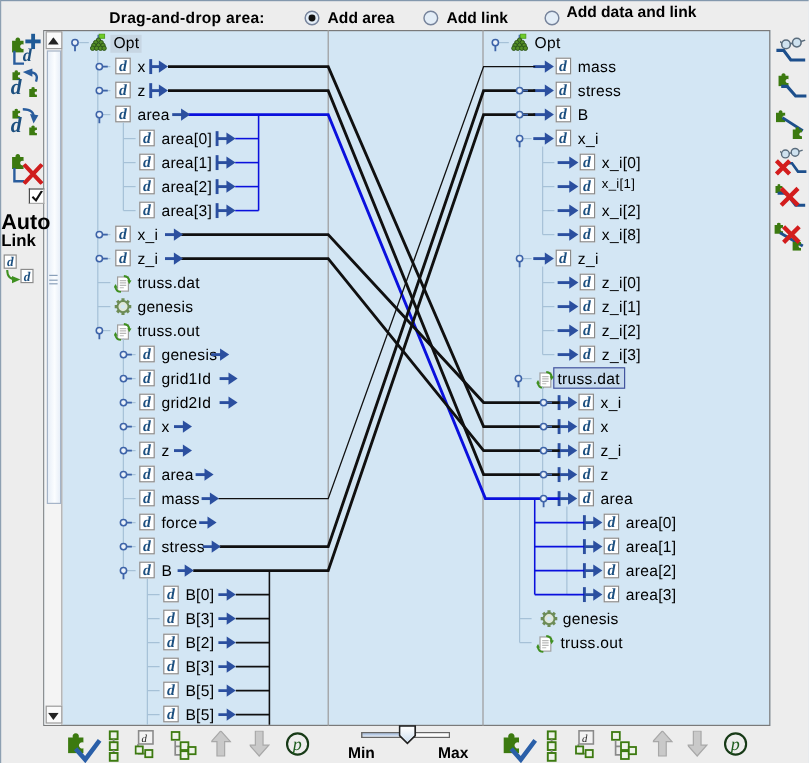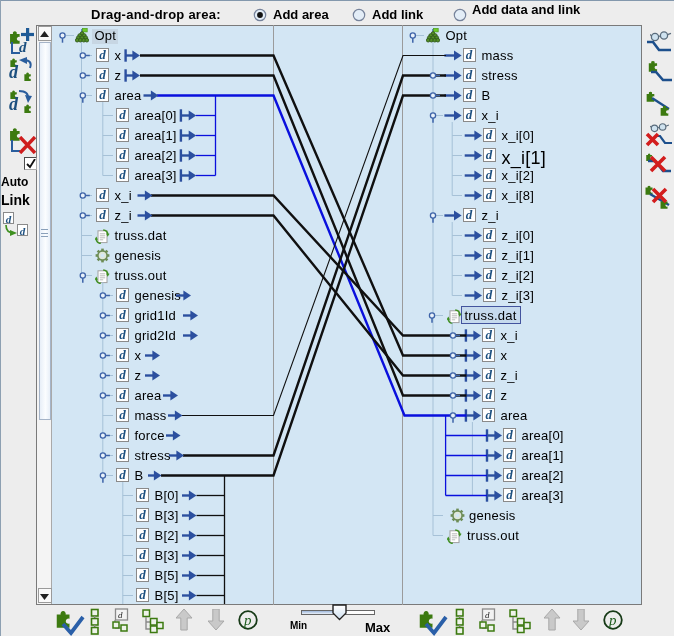--- a/index.html
+++ b/index.html
@@ -89,21 +89,21 @@
 <svg style="position:absolute;left:10px;top:140px" width="12" height="13" viewBox="0 0 12 13">
     <path d="M2 0 v11 h8" stroke="#2a5d9d" stroke-width="2" fill="none"></path>
   </svg>
 <svg style="position:absolute;left:19px;top:136px" width="17" height="18" viewBox="0 0 17 18">
     <path d="M1 1 L16 17 M16 1 L1 17" stroke="#cf1d1d" stroke-width="3.4"></path>
   </svg>
 <div style="position:absolute;left:24px;top:157px;width:13px;height:13px;background:#fff;border-top:1px solid #4c4c4c;border-left:1px solid #4c4c4c;border-right:1px solid #aaa;border-bottom:1px solid #aaa;box-sizing:border-box"></div>
 <svg style="position:absolute;left:26px;top:159px" width="10" height="10" viewBox="0 0 10 10">
     <path d="M1 5 L4 8 L9 0" stroke="#111" stroke-width="1.8" fill="none"></path>
   </svg>
-<div style="position:absolute;left:1px;top:175px;font-size:12px;font-weight:bold;color:#000;white-space:nowrap;">Auto</div>
+<div style="position:absolute;left:1px;top:175px;font-size:18px;font-weight:bold;color:#000;white-space:nowrap;">Auto</div>
 <div style="position:absolute;left:1px;top:192px;font-size:14px;font-weight:bold;color:#000;white-space:nowrap;">Link</div>
 <div class="db" style="left:3px;top:212px;width:11px;height:12px;font-size:11px">d</div>
 <div class="db" style="left:17px;top:224px;width:11px;height:12px;font-size:11px">d</div>
 <svg style="position:absolute;left:4px;top:225px" width="14" height="12" viewBox="0 0 14 12">
     <path d="M2 0 q0 8 8 8" stroke="#3f9020" stroke-width="1.7" fill="none"></path>
     <polygon points="13,8 6,5 6,11" fill="#3f9020"></polygon>
   </svg>
 <svg style="position:absolute;left:650px;top:30px" width="22" height="12" viewBox="0 0 22 12">
     <g transform="scale(1.0)">
       <circle cx="5" cy="7" r="3.6" fill="#cfe2ef" stroke="#5a6c7c" stroke-width="1.3"></circle>
@@ -264,21 +264,21 @@
 <svg style="position:absolute;left:332px;top:604px" width="16" height="17" viewBox="0 0 16 17">
     <path d="M1 1 h13 v8 L7.5 15.5 L1 9 Z" fill="#eef4fb" stroke="#222" stroke-width="1.4"></path>
     <path d="M2 2 h11 v6.5 L7.5 14 L2 8.5 Z" fill="url(#gthumb)"></path>
     <defs>
       <linearGradient id="gthumb" x1="0" y1="0" x2="0" y2="1">
         <stop offset="0" stop-color="#ffffff"></stop>
         <stop offset="1" stop-color="#cfe0f0"></stop>
       </linearGradient>
     </defs>
   </svg>
-<div style="position:absolute;left:290px;top:620px;font-size:10px;font-weight:bold;color:#000;white-space:nowrap;">Min</div>
+<div style="position:absolute;left:290px;top:620px;font-size:13px;font-weight:bold;color:#000;white-space:nowrap;">Min</div>
 <div style="position:absolute;left:365px;top:620px;font-size:13px;font-weight:bold;color:#000;white-space:nowrap;">Max</div>
 <div style="position:absolute;left:92px;top:28.5px;width:26px;height:15px;background:#c7d6e3"></div>
 <svg style="position:absolute;left:75px;top:28.0px" width="14" height="15" viewBox="0 0 14 15">
     <line x1="7" y1="1" x2="7" y2="6" stroke="#4a6fae" stroke-width="1.6"></line>
     <rect x="7.6" y="0.3" width="4.6" height="3.6" fill="#6fcc2a" stroke="#4a9a1a" stroke-width="0.7"></rect>
     <circle cx="7" cy="5.5" r="1.85" fill="#538e26" stroke="#2d561b" stroke-width="0.8"></circle>
     <circle cx="4.7" cy="7.5" r="1.85" fill="#538e26" stroke="#2d561b" stroke-width="0.8"></circle>
     <circle cx="9.3" cy="7.5" r="1.85" fill="#538e26" stroke="#2d561b" stroke-width="0.8"></circle>
     <circle cx="3.2" cy="9.8" r="1.85" fill="#538e26" stroke="#2d561b" stroke-width="0.8"></circle>
     <circle cx="7" cy="9.8" r="1.85" fill="#538e26" stroke="#2d561b" stroke-width="0.8"></circle>
@@ -398,21 +398,21 @@
 <div style="position:absolute;left:481.5px;top:47.5px;font-size:13px;font-weight:normal;color:#000;white-space:nowrap;letter-spacing:0.25px">mass</div>
 <div class="db" style="left:462.5px;top:68.0px;">d</div>
 <div style="position:absolute;left:481.5px;top:67.5px;font-size:13px;font-weight:normal;color:#000;white-space:nowrap;letter-spacing:0.25px">stress</div>
 <div class="db" style="left:462.5px;top:88.0px;">d</div>
 <div style="position:absolute;left:481.5px;top:87.5px;font-size:13px;font-weight:normal;color:#000;white-space:nowrap;letter-spacing:0.25px">B</div>
 <div class="db" style="left:462.5px;top:108.0px;">d</div>
 <div style="position:absolute;left:481.5px;top:107.5px;font-size:13px;font-weight:normal;color:#000;white-space:nowrap;letter-spacing:0.25px">x_i</div>
 <div class="db" style="left:482.5px;top:128.0px;">d</div>
 <div style="position:absolute;left:501.5px;top:127.5px;font-size:13px;font-weight:normal;color:#000;white-space:nowrap;letter-spacing:0.25px">x_i[0]</div>
 <div class="db" style="left:482.5px;top:148.0px;">d</div>
-<div style="position:absolute;left:501.5px;top:147.5px;font-size:18px;font-weight:normal;color:#000;white-space:nowrap;letter-spacing:0.25px">x_i[1]</div>
+<div style="position:absolute;left:501.5px;top:147.5px;font-size:11px;font-weight:normal;color:#000;white-space:nowrap;letter-spacing:0.25px">x_i[1]</div>
 <div class="db" style="left:482.5px;top:168.0px;">d</div>
 <div style="position:absolute;left:501.5px;top:167.5px;font-size:13px;font-weight:normal;color:#000;white-space:nowrap;letter-spacing:0.25px">x_i[2]</div>
 <div class="db" style="left:482.5px;top:188.0px;">d</div>
 <div style="position:absolute;left:501.5px;top:187.5px;font-size:13px;font-weight:normal;color:#000;white-space:nowrap;letter-spacing:0.25px">x_i[8]</div>
 <div class="db" style="left:462.5px;top:208.0px;">d</div>
 <div style="position:absolute;left:481.5px;top:207.5px;font-size:13px;font-weight:normal;color:#000;white-space:nowrap;letter-spacing:0.25px">z_i</div>
 <div class="db" style="left:482.5px;top:228.0px;">d</div>
 <div style="position:absolute;left:501.5px;top:227.5px;font-size:13px;font-weight:normal;color:#000;white-space:nowrap;letter-spacing:0.25px">z_i[0]</div>
 <div class="db" style="left:482.5px;top:248.0px;">d</div>
 <div style="position:absolute;left:501.5px;top:247.5px;font-size:13px;font-weight:normal;color:#000;white-space:nowrap;letter-spacing:0.25px">z_i[1]</div>

